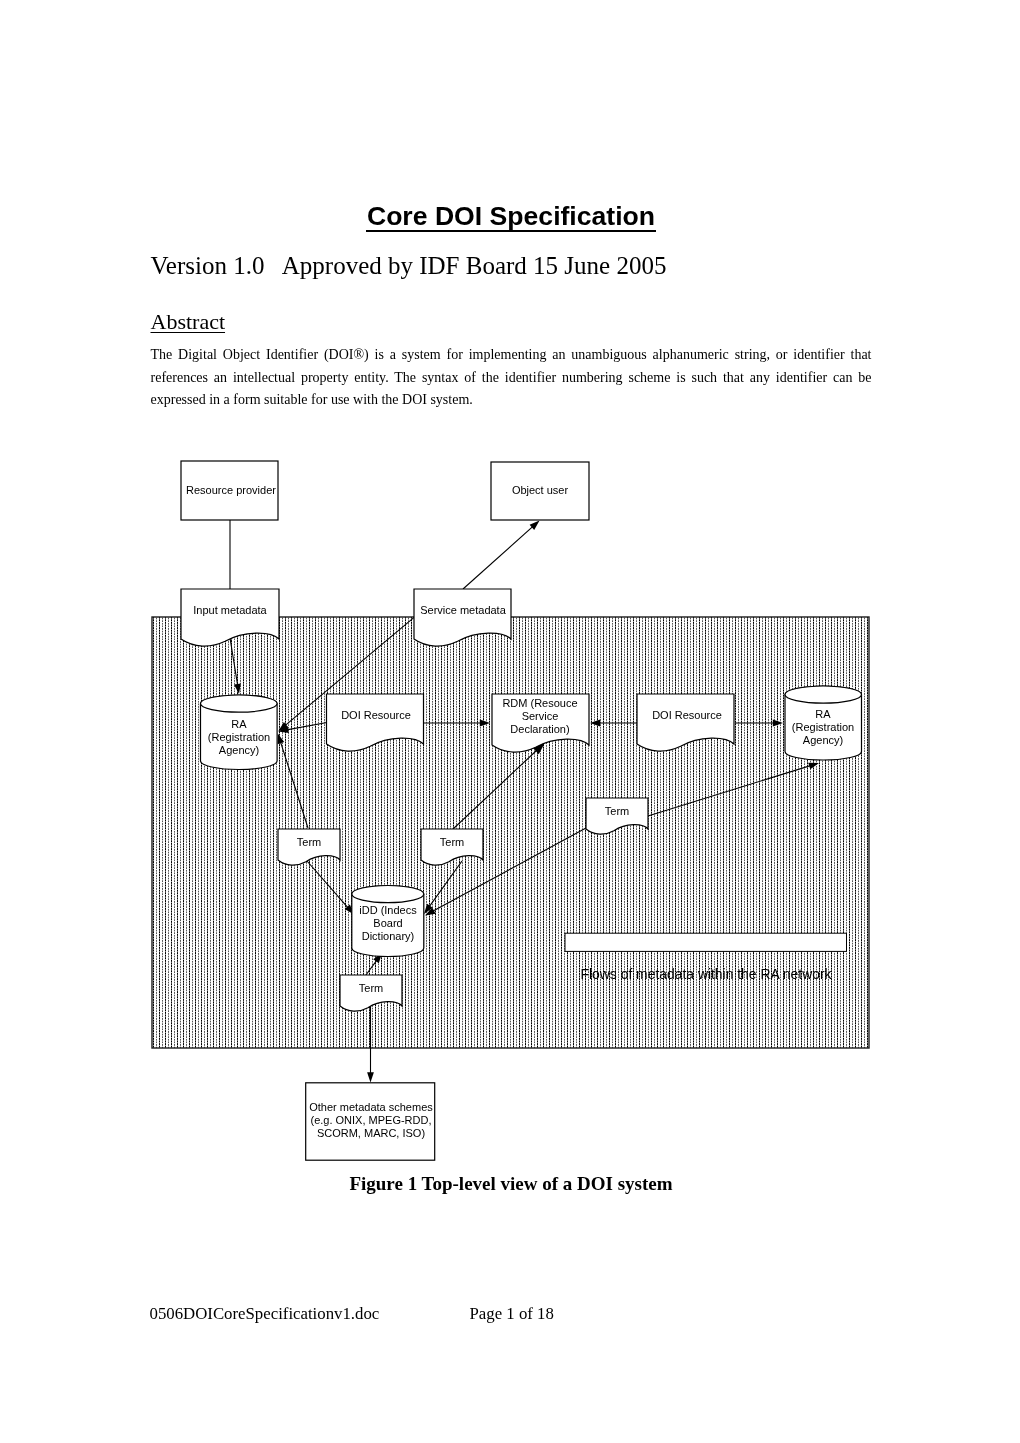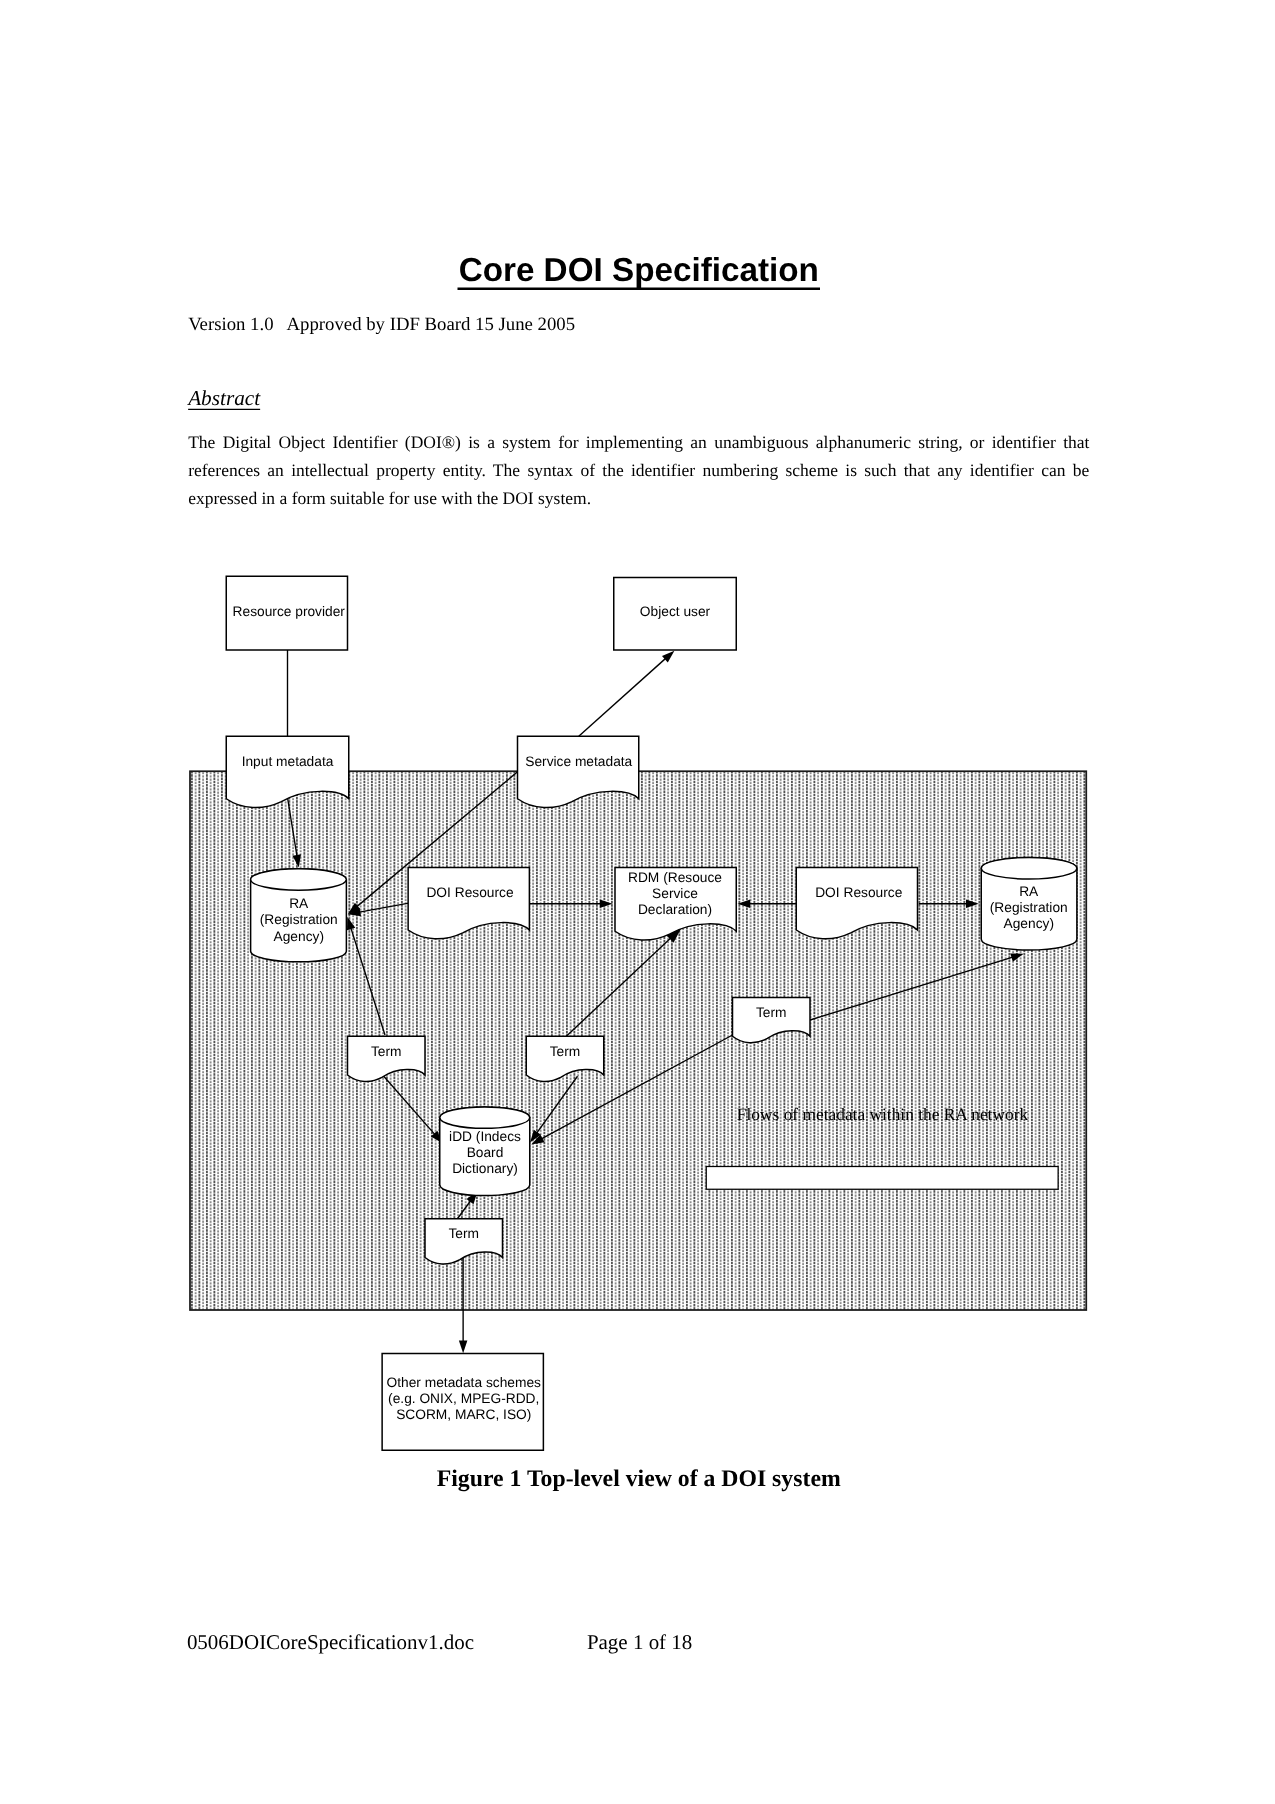--- a/index.html
+++ b/index.html
@@ -8,38 +8,38 @@
        font-family:"Liberation Serif", serif;color:#000;
        -webkit-font-smoothing:antialiased;}
   .page{position:relative;width:1020px;height:1443px;background:#fff;overflow:hidden;border-radius:31px;
         -webkit-font-smoothing:antialiased;}
   .doc-title{position:absolute;left:150px;top:201px;width:722px;text-align:center;
        font-family:"Liberation Sans", sans-serif;font-weight:bold;font-size:26.6px;
        line-height:30px;}
   .doc-title span{position:relative;}
   .doc-title span::after{content:"";position:absolute;left:-0.5px;right:-0.5px;
        top:29px;height:2.2px;background:#000;}
-  .version-line{position:absolute;left:150.5px;top:251.5px;font-size:15px;white-space:pre;}
-  .abstract-head{position:absolute;left:150.5px;top:309.2px;font-size:17px;font-style:italic;}
+  .version-line{position:absolute;left:150.5px;top:251.5px;font-size:25px;white-space:pre;}
+  .abstract-head{position:absolute;left:150.5px;top:309.2px;font-size:22px;}
   .abstract-head span{text-decoration:underline;text-underline-offset:3px;
        text-decoration-thickness:1px;}
   .abstract-body{position:absolute;left:150.5px;top:344px;width:721px;font-size:14px;
        text-align:justify;line-height:22.5px;}
   .figure-caption{position:absolute;left:150px;top:1173px;width:722px;text-align:center;
        font-weight:bold;font-size:19px;}
   .footer{position:absolute;left:149.5px;top:1303.5px;width:724px;font-size:16.8px;}
   .footer .fname{position:absolute;left:0;top:0;}
   .footer .pnum{position:absolute;left:320px;top:0;}
   .figwrap{position:absolute;left:140px;top:440px;}
   .nlab{position:absolute;transform:translate(-50%,-50%);will-change:transform;
         font-family:"Liberation Sans", sans-serif;font-size:11px;line-height:13px;
         text-align:center;white-space:nowrap;color:#000;}
   .nlab span{display:block;}
-  .flowlab{position:absolute;left:706px;top:893px;transform:translate(-50%,-50%);
-        font-family:Liberation Serif, serif;font-size:13.9px;white-space:nowrap;color:#000;}
+  .flowlab{position:absolute;left:706px;top:974px;transform:translate(-50%,-50%);
+        font-family:Liberation Sans, sans-serif;font-size:13.9px;white-space:nowrap;color:#000;}
 </style>
 </head>
 <body>
 
 <div class="page">
   <div class="doc-title"><span>Core DOI Specification</span></div>
   <div class="version-line">Version 1.0   Approved by IDF Board 15 June 2005</div>
   <div class="abstract-head"><span>Abstract</span></div>
   <div class="abstract-body">The Digital Object Identifier (DOI®) is a system for implementing an unambiguous alphanumeric string, or identifier that references an intellectual property entity. The syntax of the identifier numbering scheme is such that any identifier can be expressed in a form suitable for use with the DOI system.</div>
 

